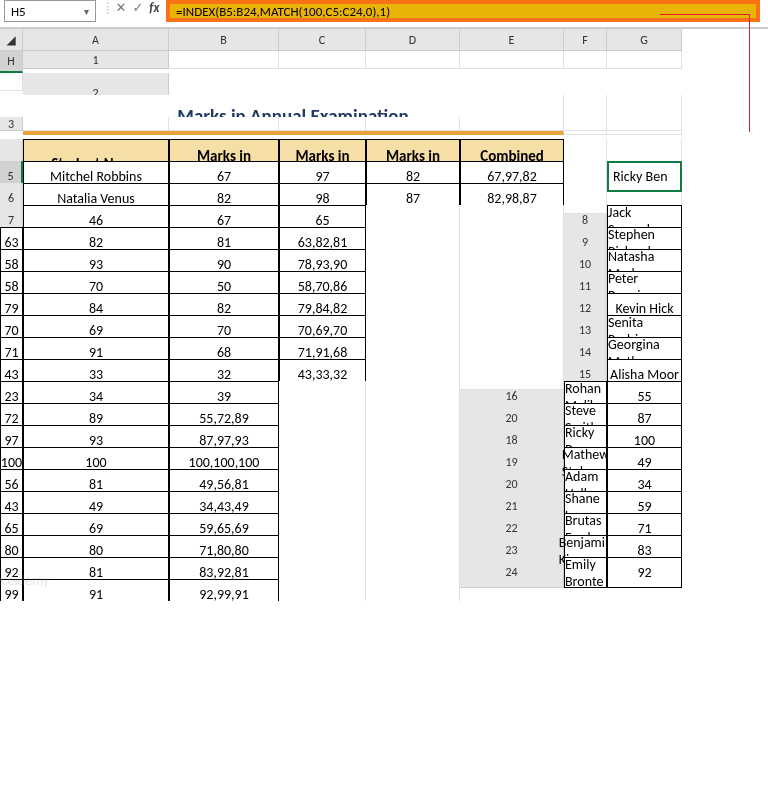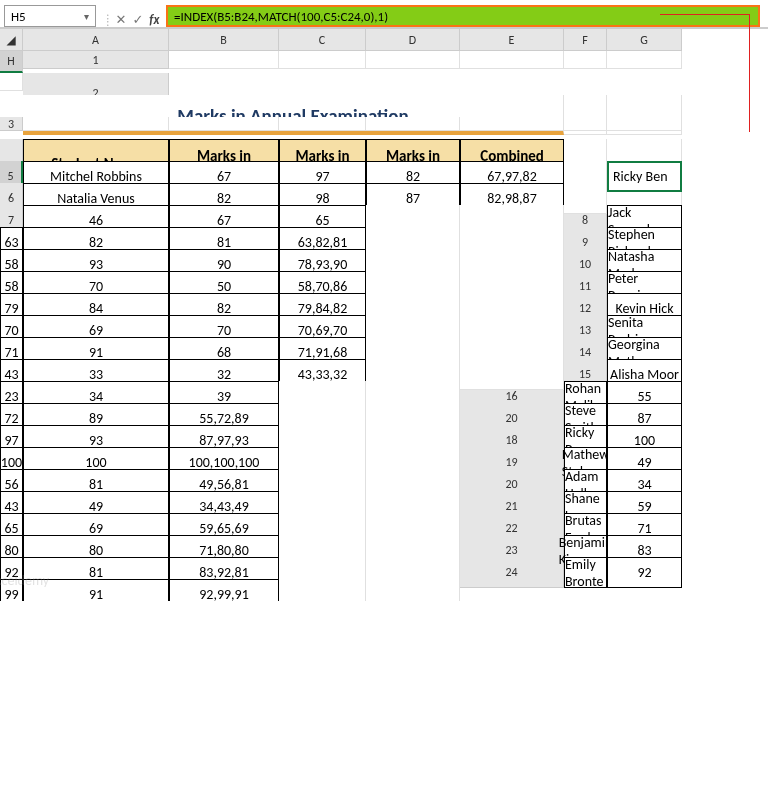--- a/index.html
+++ b/index.html
@@ -6,21 +6,21 @@
   body {
     font-family: Calibri, Arial, sans-serif;
     font-size: 14px;
     background: #fff;
     width: 768px;
     overflow: hidden;
     color: #000;
   }
   .namebox-row {
     display: flex;
-    align-items: flex-end;
+    align-items: flex-start;
     height: 28px;
     border-bottom: 1px solid #ccc;
     background: #fff;
   }
   .name-box {
     width: 92px;
     height: 22px;
     margin-left: 4px;
     border: 1px solid #999;
     background: #fff;
@@ -35,28 +35,28 @@
     align-items: center;
     gap: 6px;
     margin-left: 10px;
     color: #777;
     min-width: 60px;
   }
   .fx-group span { font-size: 13px; }
   .fx-label { font-style: italic; font-weight: bold; color: #444; }
   .formula-bar {
     flex: 1;
-    border: 2px solid #f97316;
+    border: 4px solid #f97316;
     height: 22px;
     display: flex;
     align-items: center;
     padding: 0 6px;
     margin-right: 8px;
     font-size: 13px;
-    background: #84cc16;
+    background: #eab308;
   }
   .sheet {
     display: grid;
     grid-template-columns: 23px 146px 110px 87px 94px 104px 43px 75px;
     grid-auto-rows: 22px;
     border-top: 1px solid #ccc;
   }
   .colhdr, .rowhdr, .corner {
     background: #e6e6e6;
     border: 1px solid #ccc;

